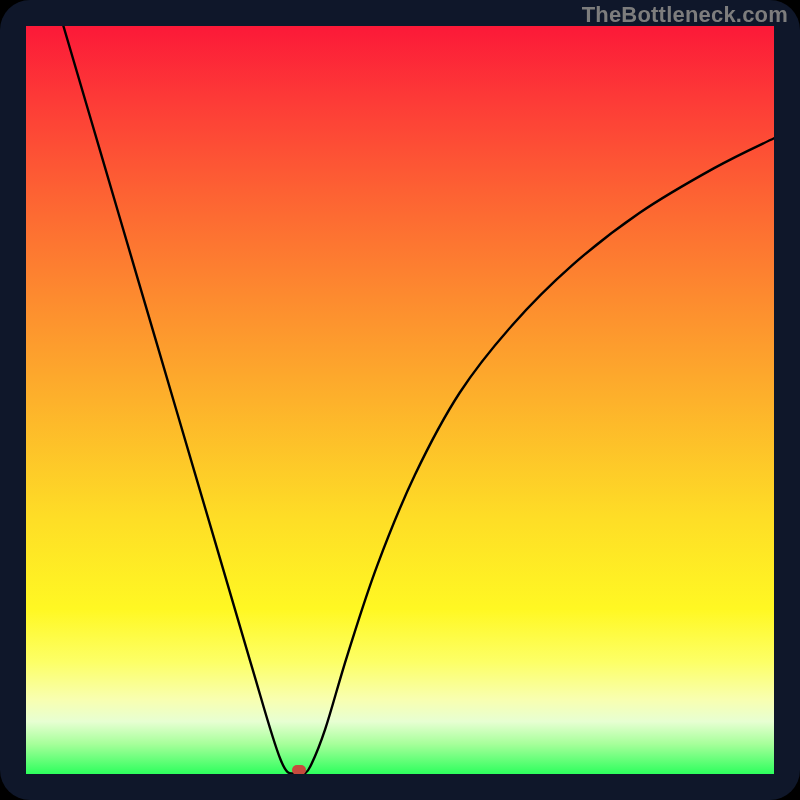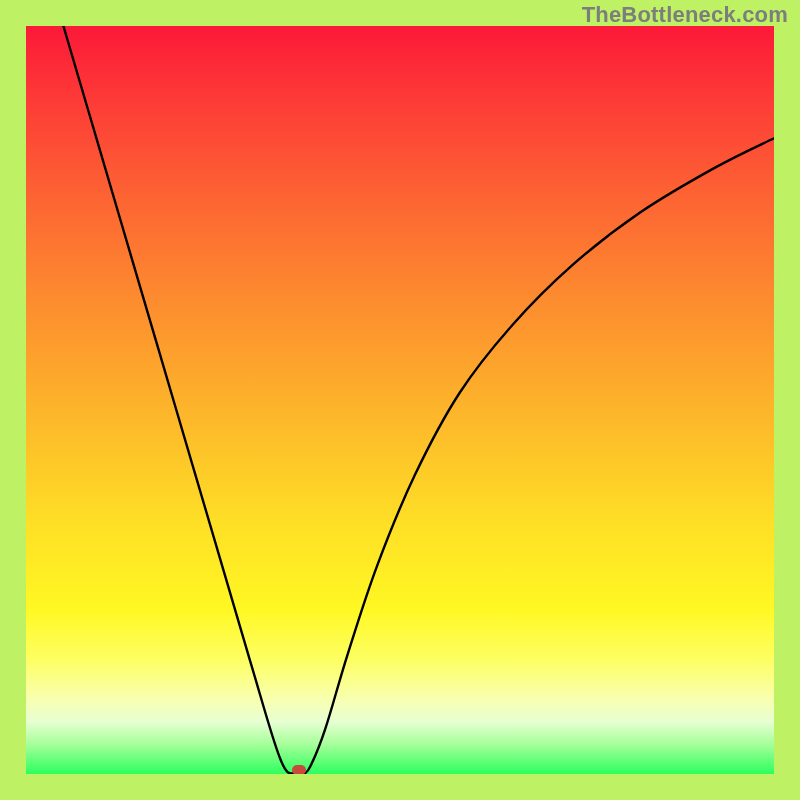--- a/index.html
+++ b/index.html
@@ -8,21 +8,22 @@
     width: 800px;
     height: 800px;
     overflow: hidden;
     font-family: Arial, Helvetica, sans-serif;
     background: #000;
   }
   .frame {
     position: relative;
     width: 800px;
     height: 800px;
-    background: #bef264;
+    background: #0f172a;
+    border-radius: 30px;
   }
   .watermark {
     position: absolute;
     top: 2px;
     right: 12px;
     color: #7d7d7d;
     font-size: 22px;
     font-weight: 600;
     letter-spacing: 0.2px;
     z-index: 10;

